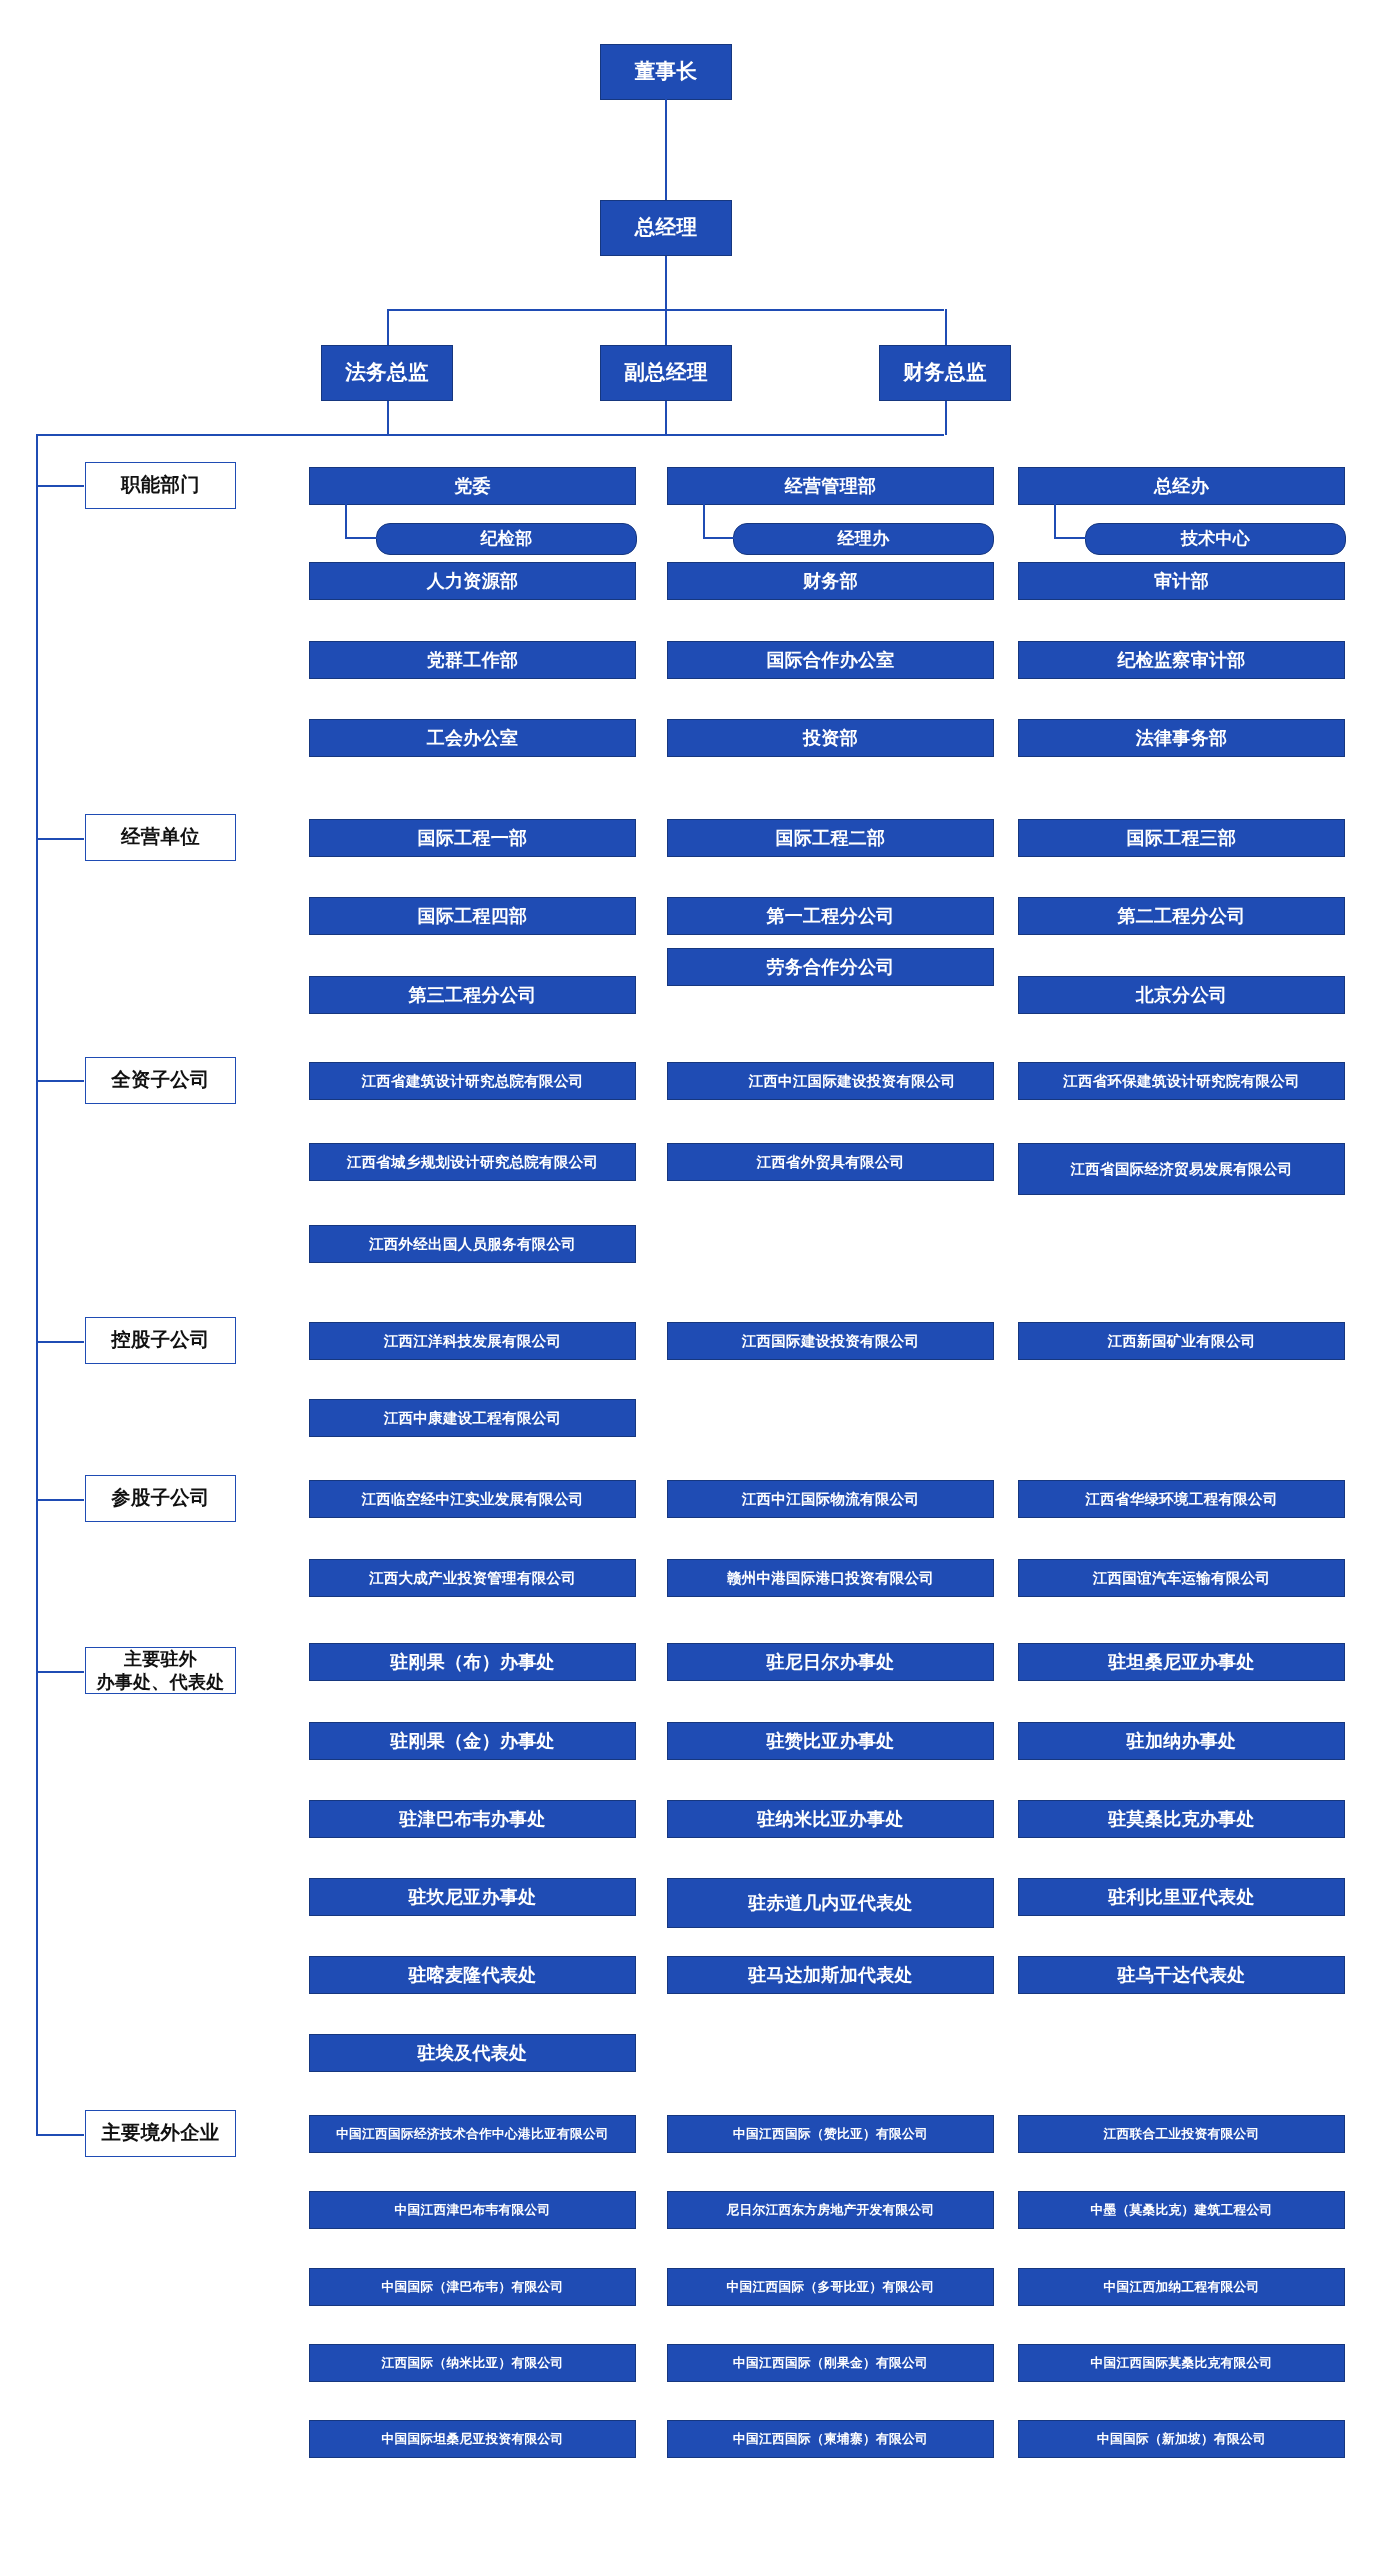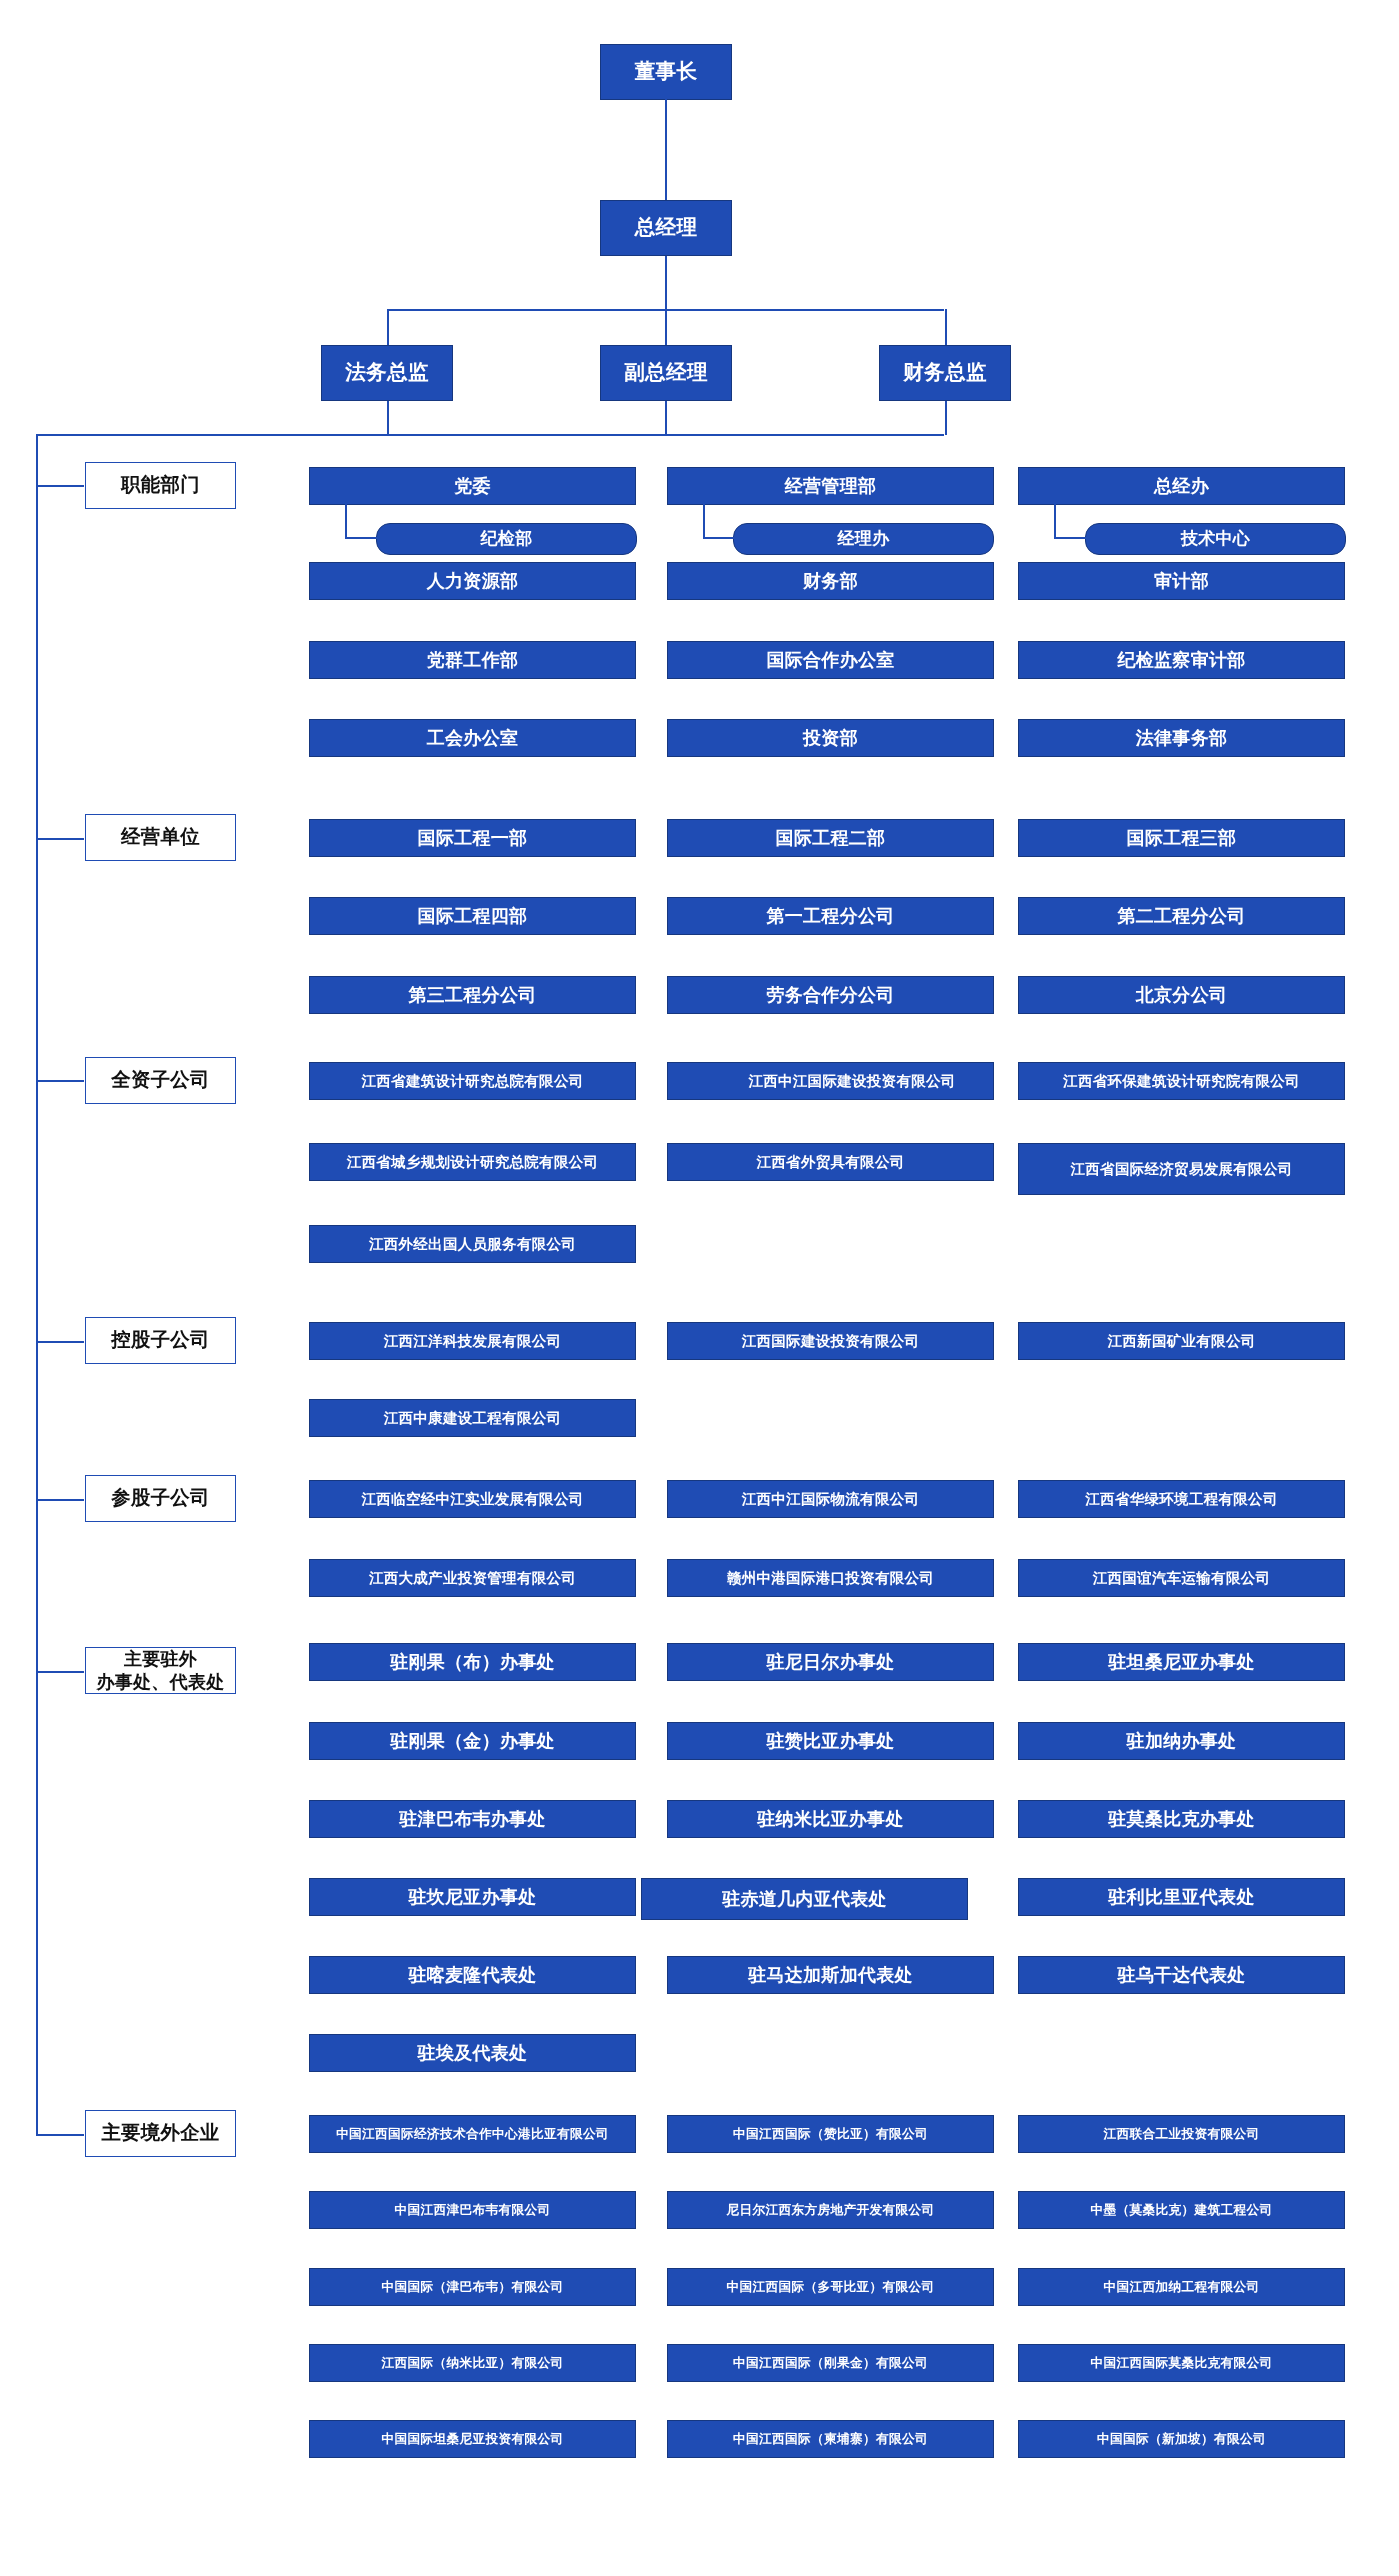--- a/index.html
+++ b/index.html
@@ -104,21 +104,21 @@
     <div class="node item" style="left: 309px; top: 719px; width: 327px; height: 38px;">工会办公室</div>
     <div class="node item" style="left: 667px; top: 719px; width: 327px; height: 38px;">投资部</div>
     <div class="node item" style="left: 1018px; top: 719px; width: 327px; height: 38px;">法律事务部</div>
     <div class="node item" style="left: 309px; top: 819px; width: 327px; height: 38px;">国际工程一部</div>
     <div class="node item" style="left: 667px; top: 819px; width: 327px; height: 38px;">国际工程二部</div>
     <div class="node item" style="left: 1018px; top: 819px; width: 327px; height: 38px;">国际工程三部</div>
     <div class="node item" style="left: 309px; top: 897px; width: 327px; height: 38px;">国际工程四部</div>
     <div class="node item" style="left: 667px; top: 897px; width: 327px; height: 38px;">第一工程分公司</div>
     <div class="node item" style="left: 1018px; top: 897px; width: 327px; height: 38px;">第二工程分公司</div>
     <div class="node item" style="left: 309px; top: 976px; width: 327px; height: 38px;">第三工程分公司</div>
-    <div class="node item" style="left: 667px; top: 976px; width: 327px; height: 38px;">劳务合作分公司</div>
+    <div class="node item" style="left: 667px; top: 948px; width: 327px; height: 38px;">劳务合作分公司</div>
     <div class="node item" style="left: 1018px; top: 976px; width: 327px; height: 38px;">北京分公司</div>
     <div class="node small" style="left: 309px; top: 1062px; width: 327px; height: 38px;">江西省建筑设计研究总院有限公司</div>
     <div class="node small" style="left: 667px; top: 1062px; width: 327px; height: 38px; padding-left: 43px;">江西中江国际建设投资有限公司</div>
     <div class="node small" style="left: 1018px; top: 1062px; width: 327px; height: 38px;">江西省环保建筑设计研究院有限公司</div>
     <div class="node small" style="left: 309px; top: 1143px; width: 327px; height: 38px;">江西省城乡规划设计研究总院有限公司</div>
     <div class="node small" style="left: 667px; top: 1143px; width: 327px; height: 38px;">江西省外贸具有限公司</div>
     <div class="node small" style="left: 1018px; top: 1143px; width: 327px; height: 52px;">江西省国际经济贸易发展有限公司</div>
     <div class="node small" style="left: 309px; top: 1225px; width: 327px; height: 38px;">江西外经出国人员服务有限公司</div>
     <div class="node small" style="left: 309px; top: 1322px; width: 327px; height: 38px;">江西江洋科技发展有限公司</div>
     <div class="node small" style="left: 667px; top: 1322px; width: 327px; height: 38px;">江西国际建设投资有限公司</div>
@@ -133,21 +133,21 @@
     <div class="node item" style="left: 309px; top: 1643px; width: 327px; height: 38px;">驻刚果（布）办事处</div>
     <div class="node item" style="left: 667px; top: 1643px; width: 327px; height: 38px;">驻尼日尔办事处</div>
     <div class="node item" style="left: 1018px; top: 1643px; width: 327px; height: 38px;">驻坦桑尼亚办事处</div>
     <div class="node item" style="left: 309px; top: 1722px; width: 327px; height: 38px;">驻刚果（金）办事处</div>
     <div class="node item" style="left: 667px; top: 1722px; width: 327px; height: 38px;">驻赞比亚办事处</div>
     <div class="node item" style="left: 1018px; top: 1722px; width: 327px; height: 38px;">驻加纳办事处</div>
     <div class="node item" style="left: 309px; top: 1800px; width: 327px; height: 38px;">驻津巴布韦办事处</div>
     <div class="node item" style="left: 667px; top: 1800px; width: 327px; height: 38px;">驻纳米比亚办事处</div>
     <div class="node item" style="left: 1018px; top: 1800px; width: 327px; height: 38px;">驻莫桑比克办事处</div>
     <div class="node item" style="left: 309px; top: 1878px; width: 327px; height: 38px;">驻坎尼亚办事处</div>
-    <div class="node item" style="left: 641px; top: 1878px; width: 327px; height: 42px;">驻赤道几内亚代表处</div>
+    <div class="node item" style="left: 667px; top: 1878px; width: 327px; height: 50px;">驻赤道几内亚代表处</div>
     <div class="node item" style="left: 1018px; top: 1878px; width: 327px; height: 38px;">驻利比里亚代表处</div>
     <div class="node item" style="left: 309px; top: 1956px; width: 327px; height: 38px;">驻喀麦隆代表处</div>
     <div class="node item" style="left: 667px; top: 1956px; width: 327px; height: 38px;">驻马达加斯加代表处</div>
     <div class="node item" style="left: 1018px; top: 1956px; width: 327px; height: 38px;">驻乌干达代表处</div>
     <div class="node item" style="left: 309px; top: 2034px; width: 327px; height: 38px;">驻埃及代表处</div>
     <div class="node xsmall" style="left: 309px; top: 2115px; width: 327px; height: 38px;">中国江西国际经济技术合作中心港比亚有限公司</div>
     <div class="node xsmall" style="left: 667px; top: 2115px; width: 327px; height: 38px;">中国江西国际（赞比亚）有限公司</div>
     <div class="node xsmall" style="left: 1018px; top: 2115px; width: 327px; height: 38px;">江西联合工业投资有限公司</div>
     <div class="node xsmall" style="left: 309px; top: 2191px; width: 327px; height: 38px;">中国江西津巴布韦有限公司</div>
     <div class="node xsmall" style="left: 667px; top: 2191px; width: 327px; height: 38px;">尼日尔江西东方房地产开发有限公司</div>

